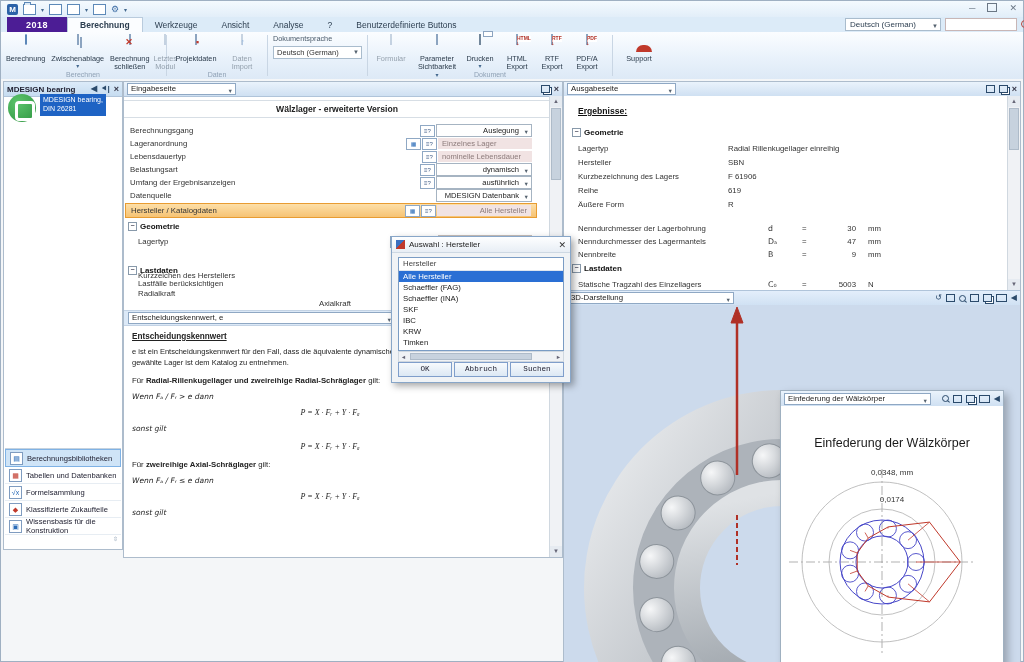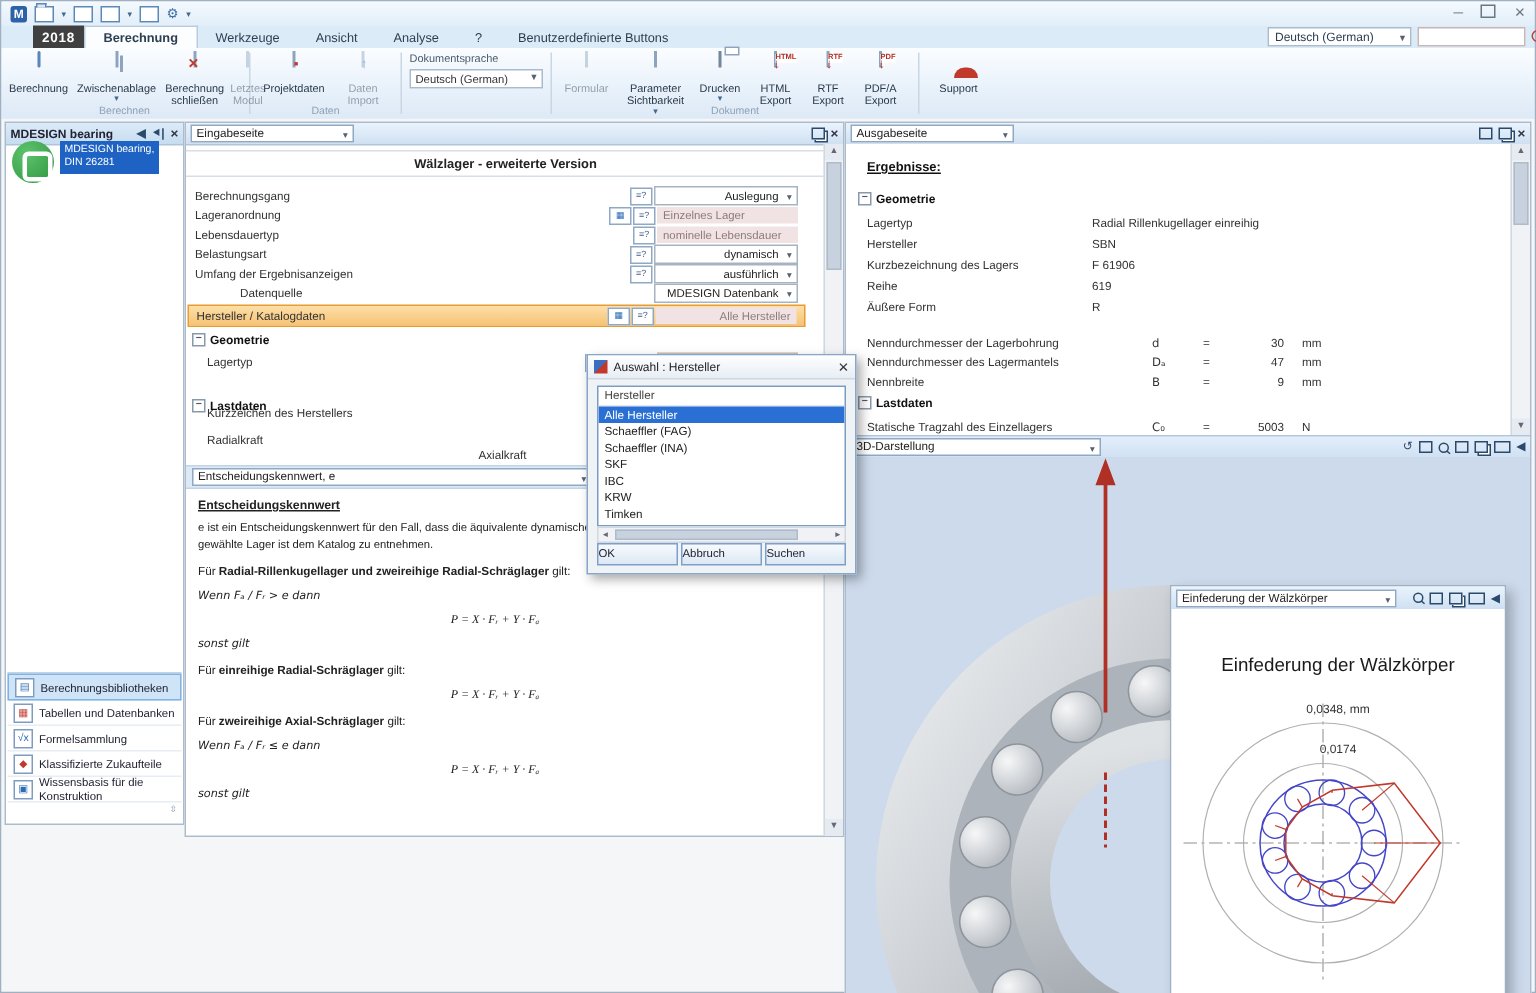--- a/index.html
+++ b/index.html
@@ -12,21 +12,21 @@
   .mlogo{width:11px;height:11px;background:#2b62a8;color:#fff;font-weight:bold;font-size:8px;text-align:center;line-height:11px;border-radius:2px;}
   .qbox{width:11px;height:9px;border:1px solid #5d89b8;background:#fff;position:relative;}
   .qbox.folder:before{content:"";position:absolute;left:0;top:-3px;width:5px;height:2px;border:1px solid #5d89b8;border-bottom:none;background:#dbe9f6;}
   .caret{font-size:6px;color:#44688e;}
   .winbtns{position:absolute;right:6px;top:2px;display:flex;gap:12px;color:#6b7785;font-size:9px;}
   .winbtns span{cursor:default;}
   .wmax{display:inline-block;width:8px;height:7px;border:1px solid #6b7785;}
 
   
   .tabrow{position:absolute;left:0;top:16px;right:0;height:15px;background:#dcebf8;display:flex;align-items:stretch;font-size:8.5px;color:#2c3e50;}
-  .badge{background:#404040;color:#fff;font-weight:bold;padding:1px 6px;margin-left:21px;display:flex;align-items:center;font-size:9px;letter-spacing:.5px;}
+  .badge{background:#4c1d95;color:#fff;font-weight:bold;padding:1px 19px;margin-left:6px;display:flex;align-items:center;font-size:9px;letter-spacing:.5px;}
   .tab{padding:2px 12px;display:flex;align-items:center;cursor:default;}
   .tab.active{background:#fbfdff;border:1px solid #b9cbdd;border-bottom:none;font-weight:bold;}
   .tabrow-right{margin-left:auto;display:flex;align-items:center;gap:4px;padding-right:6px;}
   .langsel{background:#fff;border:1px solid #a9bccd;font-size:8px;padding:0 12px 0 4px;height:11px;line-height:11px;position:relative;min-width:78px;}
   .langsel .arr{position:absolute;right:2px;top:2px;font-size:6px;color:#55626f;}
   .searchbox{width:70px;height:11px;background:#fff;border:1px solid #c8b6b6;position:relative;}
   .magicon{position:absolute;right:-13px;top:1px;width:6px;height:6px;border:1.4px solid #b8433a;border-radius:50%;}
   .magicon:after{content:"";position:absolute;left:5px;top:6px;width:4px;height:1.4px;background:#b8433a;transform:rotate(40deg);}
 
   
@@ -135,21 +135,21 @@
   .dlg-ico{width:9px;height:9px;background:linear-gradient(135deg,#3a6fc0 50%,#c0392b 50%);flex:0 0 9px;}
   .dlg-x{margin-left:auto;font-size:9px;color:#333;cursor:default;}
   .dlg-list{position:absolute;left:6px;right:6px;top:20px;height:92px;background:#fff;border:1px solid #7a9cc4;font-size:7.8px;color:#222;overflow:hidden;}
   .dlg-colhead{height:12px;line-height:12px;padding-left:4px;border-bottom:1px solid #dfe6ee;color:#444;}
   .dlg-item{height:11px;line-height:11px;padding-left:4px;cursor:default;}
   .dlg-item.sel{background:#2a6fd4;color:#fff;}
   .dlg-hscroll{position:absolute;left:6px;right:6px;top:114px;height:9px;background:#f0f2f5;border:1px solid #d0d8e0;display:flex;align-items:center;}
   .harrow{width:9px;text-align:center;font-size:5.5px;color:#667;}
   .hthumb{height:5px;background:#c7d2de;border:1px solid #aebbc9;flex:1;margin:0 22px 0 2px;}
   .dlg-btns{position:absolute;left:6px;right:6px;bottom:5px;display:flex;justify-content:space-between;}
-  .dbtn{width:52px;height:13px;line-height:12px;font-size:7.6px;color:#223;background:linear-gradient(#f7fafd,#dce8f4);border:1px solid #7f9ecb;cursor:default;}
+  .dbtn{width:52px;height:13px;line-height:12px;text-align:center;font-size:7.6px;color:#223;background:linear-gradient(#f7fafd,#dce8f4);border:1px solid #7f9ecb;cursor:default;font-family:Liberation Mono, monospace;}
 
   
   .fw{position:absolute;left:779px;top:311px;width:222px;height:285px;background:#fff;border:1px solid #9fb0c0;box-shadow:4px 4px 8px rgba(0,0,0,.25);z-index:40;}
   .fw .phead{height:15px;}
   .fw-body{position:absolute;left:0;right:0;top:15px;bottom:0;background:#fff;overflow:hidden;}
   .fw-title{position:absolute;left:0;right:0;top:30px;text-align:center;font-size:12.5px;color:#1a1a1a;font-family:"Liberation Sans",sans-serif;}
   .ringlbl{position:absolute;left:0;right:0;text-align:center;font-size:8px;color:#333;}
 </style>
 </head>
 <body>
@@ -338,21 +338,21 @@
         <div class="frow" style="top:54px;">
             <span class="flabel">Lebensdauertyp</span>
             <span class="fico">≡?</span>
             <span class="fval ro">nominelle Lebensdauer</span>
           </div>
         <div class="frow" style="top:80px;">
             <span class="flabel">Umfang der Ergebnisanzeigen</span>
             <span class="fico">≡?</span>
             <span class="fval sel"><span>ausführlich</span><span class="arr">▼</span></span>
           </div>
-        <div class="frow" style="top:93px;margin-left:30px;">
+        <div class="frow" style="top:93px;">
             <span class="flabel">Datenquelle</span>
             <span class="fval sel"><span>MDESIGN Datenbank</span><span class="arr">▼</span></span>
           </div>
         <div class="frow hl" style="top:107px;">
             <span class="flabel">Hersteller / Katalogdaten</span>
             <span class="fico grid">▦</span>
             <span class="fico">≡?</span>
             <span class="fval ro right">Alle Hersteller</span>
           </div>
 
@@ -368,20 +368,23 @@
             <span class="fval btnlike">Radial Rillenkugellager einreihig</span>
           </div>
         <div class="frow" style="top:152px;margin-top:21px;">
             <span class="flabel" style="padding-left:8px;">Kurzzeichen des Herstellers</span>
           </div>
 
         <div class="fsection" style="top:170px;">
             <span class="minusbox">−</span>
             <span>Lastdaten</span>
           </div>
+        <div class="frow" style="top:182px;height:10px;">
+            <span class="flabel" style="padding-left:8px;">Lastfälle berücksichtigen</span>
+          </div>
         <div class="frow" style="top:192px;height:10px;">
             <span class="flabel" style="padding-left:8px;">Radialkraft</span>
           </div>
         <div class="frow" style="top:202px;height:10px;">
             <span class="flabel" style="padding-left:8px;text-align:center;">Axialkraft</span>
           </div>
 
         <div class="secbar" style="top:214px;">
           <div class="psel"><span>Entscheidungskennwert, e</span><span class="arr">▼</span></div>
         </div>
@@ -391,21 +394,20 @@
           <p>e ist ein Entscheidungskennwert für den Fall, dass die äquivalente dynamische Belastung nach zwei ve</p>
           <p>gewählte Lager ist dem Katalog zu entnehmen.</p>
 
           <div class="iblock">
             <div><span>Für </span><b>Radial-Rillenkugellager und zweireihige Radial-Schräglager</b><span> gilt:</span></div>
             <div class="cond">Wenn  Fₐ / Fᵣ  &gt;  e  dann</div>
             <div class="formula">P = X · Fᵣ + Y · Fₐ</div>
             <div class="cond">sonst gilt</div>
           </div>
           <div class="iblock">
-            <div><span>Für </span><b>einreihige Radial-Schräglager</b><span> gilt:</span></div>
             <div class="formula">P = X · Fᵣ + Y · Fₐ</div>
           </div>
           <div class="iblock">
             <div><span>Für </span><b>zweireihige Axial-Schräglager</b><span> gilt:</span></div>
             <div class="cond">Wenn  Fₐ / Fᵣ  ≤  e  dann</div>
             <div class="formula">P = X · Fᵣ + Y · Fₐ</div>
             <div class="cond">sonst gilt</div>
 
           </div>
 

